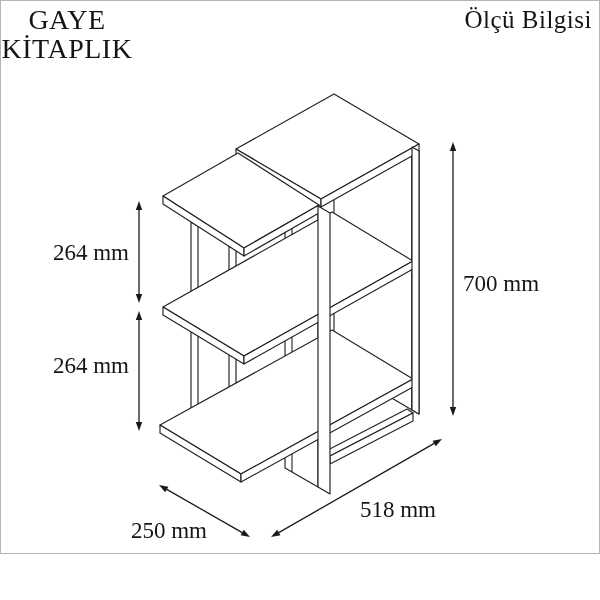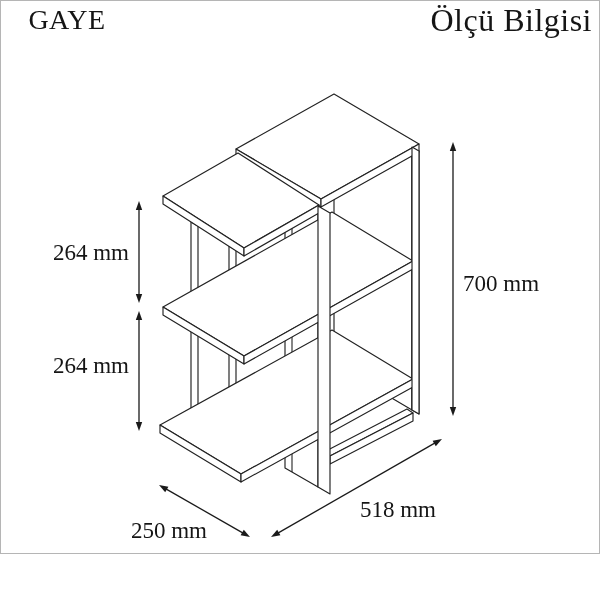--- a/index.html
+++ b/index.html
@@ -13,37 +13,38 @@
     font-family:"Liberation Serif","DejaVu Serif",serif;
     color:#151515;
   }
   .brand{
     position:absolute;left:0px;top:4px;width:132px;
     text-align:center;font-size:28px;line-height:29px;
     letter-spacing:0.5px;white-space:nowrap;
   }
   .info-title{
     position:absolute;right:7px;top:3px;
-    font-size:32px;line-height:32px;letter-spacing:0.5px;
+    font-size:25px;line-height:32px;letter-spacing:0.5px;
     white-space:nowrap;
   }
   svg.drawing{position:absolute;left:0;top:0;}
   .panel{fill:#ffffff;stroke:#222222;stroke-width:1.15;stroke-linejoin:round;}
   .edge{fill:none;stroke:#222222;stroke-width:1.1;}
   .dim-line{fill:none;stroke:#1a1a1a;stroke-width:1.3;}
   .dim-head{fill:#1a1a1a;stroke:none;}
   .dim-text{font-family:"Liberation Serif","DejaVu Serif",serif;font-size:23px;fill:#151515;}
 </style>
 </head>
 <body>
 
 <div class="page">
 
   <div class="brand">
     <div>GAYE</div>
+    <div>KİTAPLIK</div>
   </div>
 
   <div class="info-title">Ölçü Bilgisi</div>
 
   <svg class="drawing" width="600" height="600" viewBox="0 0 600 600">
 
     <g>
       <polygon class="panel" points="333,100 411,146 411,409 333,363"></polygon>
       <polygon class="panel" points="411,146 418,150 418,413 411,409"></polygon>
     </g>

